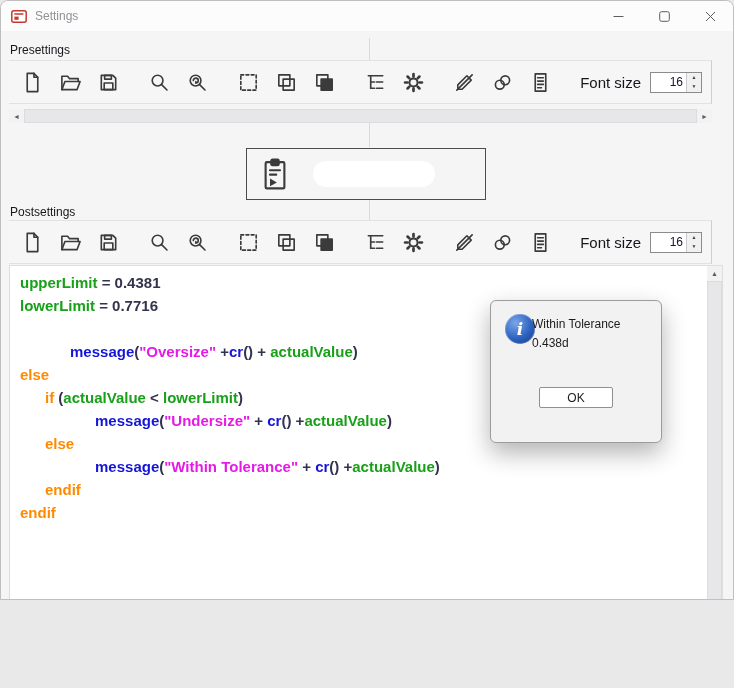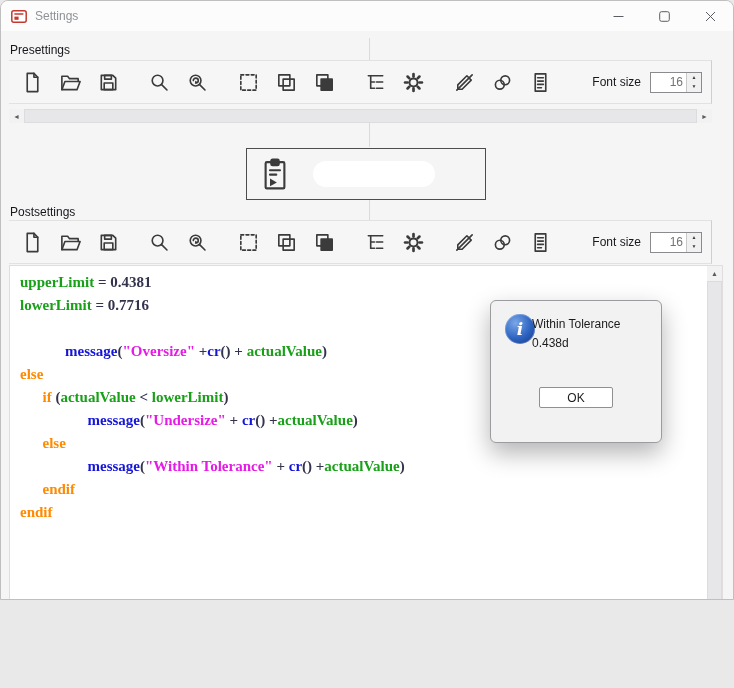--- a/index.html
+++ b/index.html
@@ -22,23 +22,23 @@
   
   .toolbar{position:absolute;left:8px;width:703px;height:44px;background:#f6f6f7;
     border-top:1px solid #e2e2e3;border-bottom:1px solid #e2e2e3;border-right:1px solid #cfcfd1;
     display:flex;align-items:center;padding-left:6px;box-sizing:border-box;}
   #toolbar-pre{top:59px;}
   #toolbar-post{top:219px;}
   .tgroup{display:flex;margin-right:13px;}
   .tbtn{width:35px;height:36px;background:transparent;border:none;display:flex;align-items:center;justify-content:center;padding:0;margin-right:3px;cursor:default;}
   .ticon{width:23px;height:23px;stroke:#3b3b3b;fill:none;stroke-width:1.7;stroke-linecap:round;stroke-linejoin:round;}
   .fontsize{margin-left:auto;display:flex;align-items:center;padding-right:9px;}
-  .fs-label{font-size:12px;color:#17171c;margin-right:9px;}
+  .fs-label{font-size:15px;color:#17171c;margin-right:9px;}
   .spinbox{display:flex;width:52px;height:21px;border:1px solid #8a8a8f;background:#fff;box-sizing:border-box;}
-  .spin-input{flex:1;width:30px;min-width:0;border:none;outline:none;font:12px "Liberation Sans",sans-serif;text-align:right;padding:0 3px;background:transparent;color:#737373;}
+  .spin-input{flex:1;width:30px;min-width:0;border:none;outline:none;font:12px "Liberation Sans",sans-serif;text-align:right;padding:0 3px;background:transparent;color:#0f172a;}
   .spin-btns{display:flex;flex-direction:column;width:14px;border-left:1px solid #c9c9cc;}
   .spin-btns button{flex:1;font-size:5px;line-height:1;border:none;background:#f1f1f2;color:#3c3c40;padding:0;cursor:default;}
   .spin-up{border-bottom:1px solid #d5d5d8;}
 
   
   .scroll-track-h{display:flex;background:#f2f2f3;}
   .scroll-track-v{display:flex;flex-direction:column;background:#f2f2f3;}
   .sb-arrow{flex:0 0 15px;font-size:7px;color:#5c5c60;display:flex;align-items:center;justify-content:center;user-select:none;height:100%;}
   .scroll-track-v .sb-arrow{height:15px;width:100%;flex:0 0 15px;}
   .sb-thumb{flex:1;background:#e7e7e9;border:1px solid #dcdcde;}
@@ -52,21 +52,21 @@
 
   
   .center-box{position:absolute;left:245px;top:147px;width:240px;height:52px;border:1px solid #4c4c4c;
     box-sizing:border-box;display:flex;align-items:center;background:#f5f5f6;}
   .clip-wrap{margin-left:13px;display:flex;align-items:center;}
   .pill{margin-left:23px;width:122px;height:26px;border-radius:13px;background:#ffffff;}
 
   
   .code-panel{position:absolute;left:8px;top:264px;width:714px;height:378px;background:#ffffff;
     border:1px solid #dedee0;box-sizing:border-box;}
-  .code-content{position:absolute;left:0;top:0;right:15px;bottom:15px;overflow:hidden;padding:5px 8px 0 10px;font-family:Liberation Serif, serif;}
+  .code-content{position:absolute;left:0;top:0;right:15px;bottom:15px;overflow:hidden;padding:5px 8px 0 10px;}
   .code-line{white-space:pre;font-size:15px;line-height:23px;font-weight:600;color:var(--c-pl,#33334d);}
   .tok-kw{color:var(--c-kw,#ff8a00);}
   .tok-var{color:var(--c-var,#18a018);}
   .tok-fn{color:var(--c-fn,#1515d9);}
   .tok-str{color:var(--c-str,#e61ae6);}
   .tok-pl{color:var(--c-pl,#33334d);}
   #vscroll-code{position:absolute;top:0;right:0;bottom:15px;width:15px;}
   #hscroll-code{position:absolute;left:0;right:15px;bottom:0;height:15px;}
   .sb-corner{position:absolute;right:0;bottom:0;width:15px;height:15px;background:#f2f2f3;}
 

